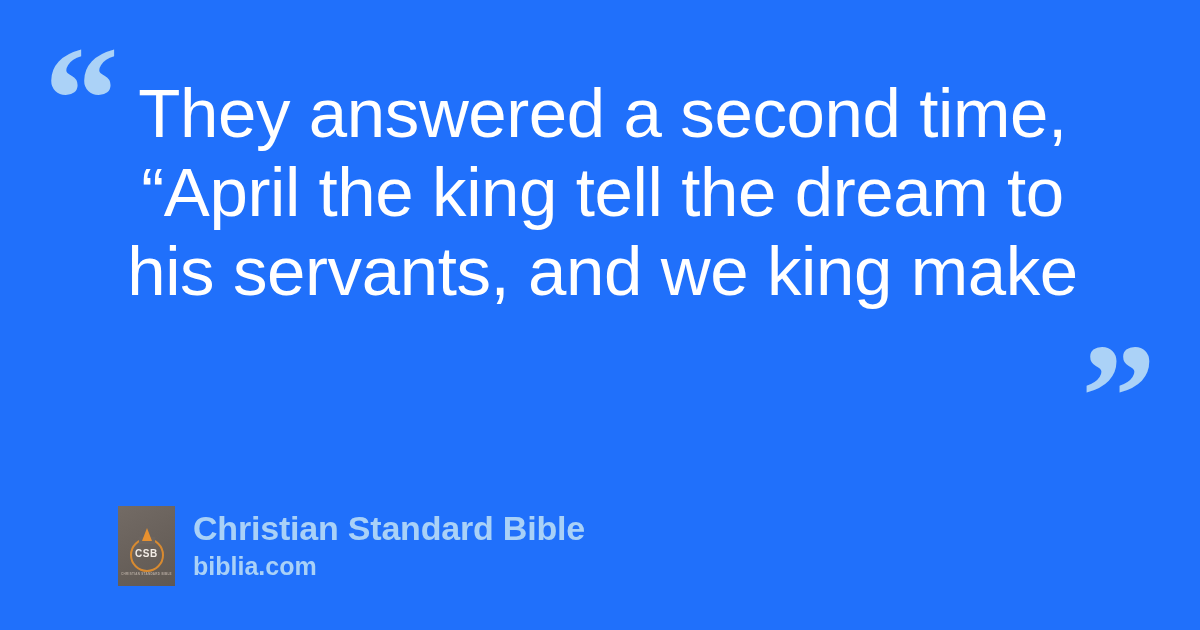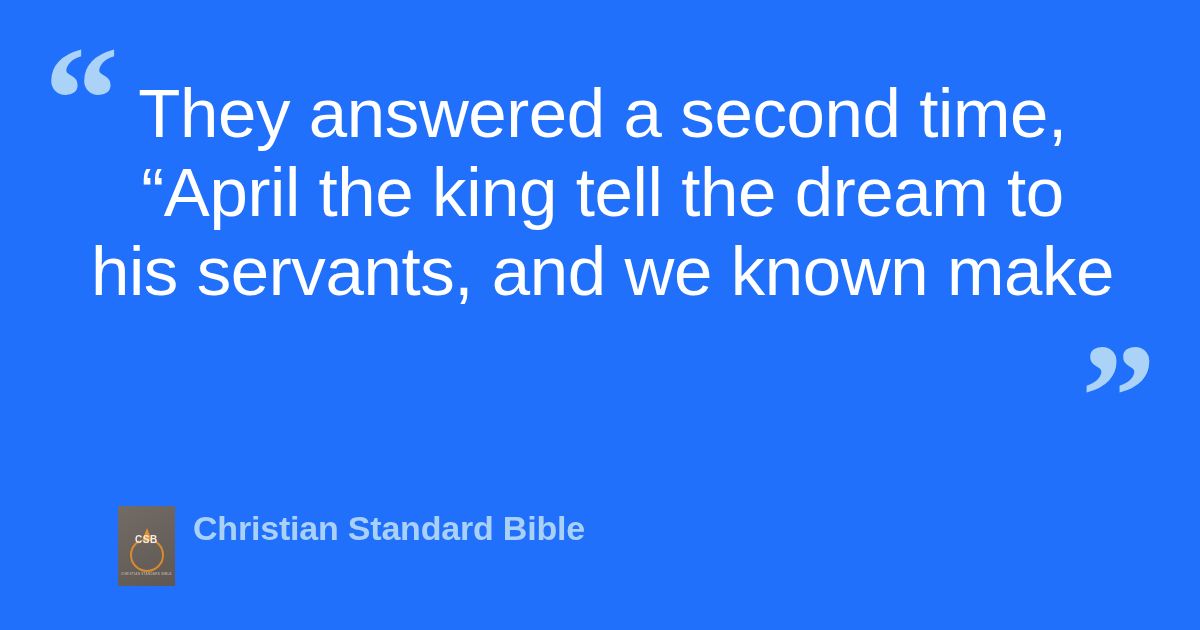--- a/index.html
+++ b/index.html
@@ -97,21 +97,21 @@
     width: 0;
     height: 0;
     border-left: 5px solid transparent;
     border-right: 5px solid transparent;
     border-bottom: 13px solid #e8912f;
   }
   .book-csb {
     position: absolute;
     left: 0;
     right: 0;
-    top: 28px;
+    top: 42px;
     text-align: center;
     color: #f2ece6;
     font-size: 10px;
     font-weight: 700;
     letter-spacing: 0.6px;
   }
   .book-sub {
     position: absolute;
     left: 0;
     right: 0;
@@ -149,35 +149,36 @@
 </head>
 <body>
 
 <div class="card">
 
   <span class="quote-mark quote-open">“</span>
 
   <div class="quote-block">
     <div class="quote-line">They answered a second time,</div>
     <div class="quote-line">“April the king tell the dream to</div>
-    <div class="quote-line">his servants, and we known make</div>
+    <div class="quote-line">his servants, and we king make</div>
   </div>
 
   <span class="quote-mark quote-close">”</span>
 
   <div class="attribution">
 
     <div class="book-cover">
       <div class="book-emblem">
         <div class="book-emblem-gap"></div>
       </div>
       <div class="book-flame"></div>
       <div class="book-csb">CSB</div>
       <div class="book-sub">CHRISTIAN STANDARD BIBLE</div>
     </div>
 
     <div class="attribution-text">
       <div class="attr-title">Christian Standard Bible</div>
+      <div class="attr-site">biblia.com</div>
     </div>
 
   </div>
 
 </div>
 
 </body></html>

